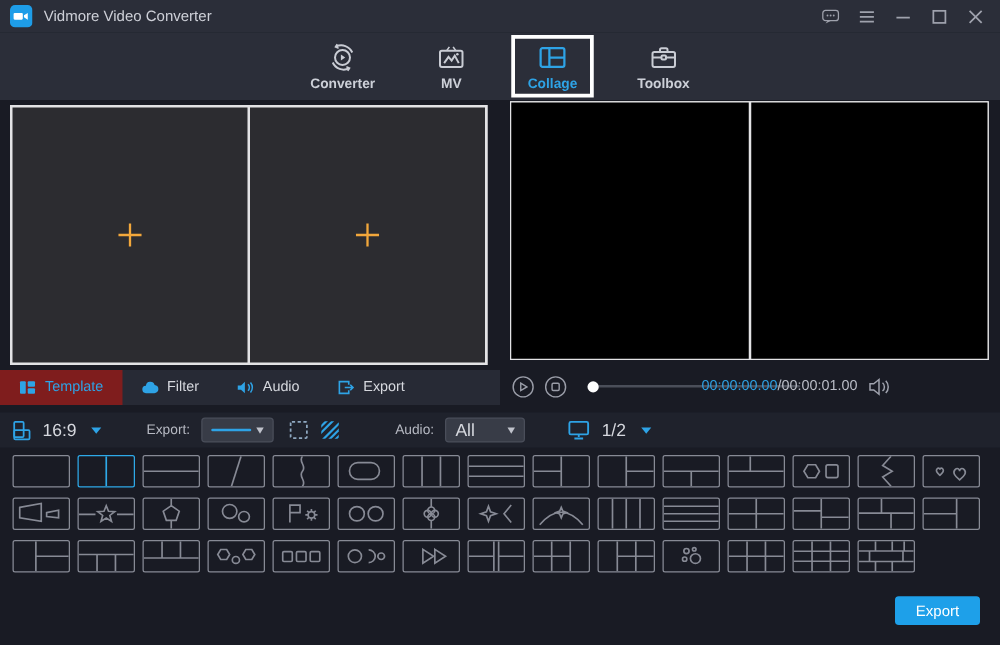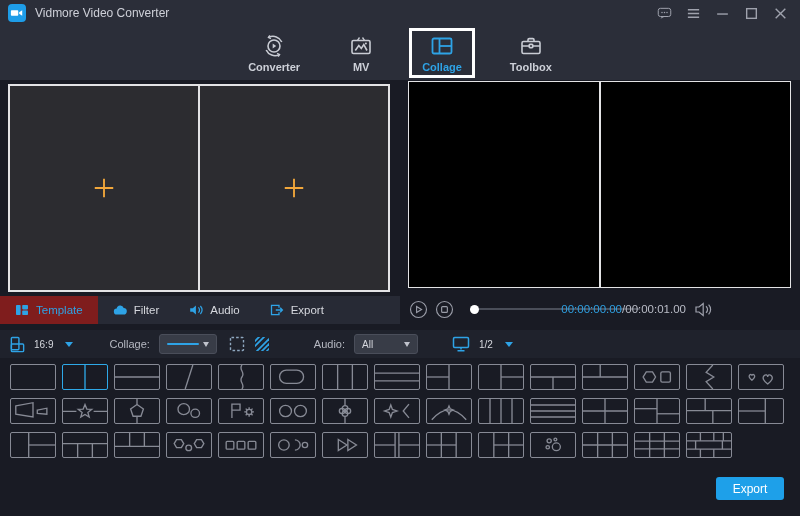--- a/index.html
+++ b/index.html
@@ -56,21 +56,21 @@
   .time .sep,.time .tot{color:#b9bcc6;}
   .vol{position:absolute;right:14px;width:20px;height:15px;color:#9fa2ad;cursor:pointer;display:flex;}
   .vol svg{width:20px;height:15px;}
   
   .toolbar{position:absolute;left:0;top:330px;width:800px;height:28px;background:#1f222c;
     display:flex;align-items:center;padding:0 8px;box-sizing:border-box;}
   .t-ico{display:flex;align-items:center;justify-content:center;cursor:pointer;}
   .aspect-ico{width:18px;height:18px;color:#2ea3e6;}
   .aspect-ico svg{width:17px;height:17px;}
   .t-label{font-size:11px;color:#b6b9c2;}
-  .t-value{font-size:10px;color:#d6d8de;}
+  .t-value{font-size:14px;color:#d6d8de;}
   .caret{width:0;height:0;border-left:4px solid transparent;border-right:4px solid transparent;
     border-top:5px solid #2ea3e6;cursor:pointer;}
   .caret.gray{border-top-color:#c0c3cc;border-left-width:3.5px;border-right-width:3.5px;}
   .select-box{height:20px;background:#383c47;border:1px solid #4a4e5a;border-radius:3px;
     display:flex;align-items:center;justify-content:space-between;padding:0 7px;cursor:pointer;box-sizing:border-box;}
   .border-line{width:32px;height:2px;background:#2ea3e6;border-radius:1px;}
   .dash-ico{width:16px;height:16px;color:#8fa8c0;}
   .dash-ico svg{width:16px;height:16px;}
   .hatch-ico{width:16px;height:16px;color:#2ea3e6;}
   .hatch-ico svg{width:16px;height:16px;}
@@ -271,21 +271,21 @@
 <div class="toolbar">
   <span class="t-ico aspect-ico">
     <svg viewBox="0 0 18 18" fill="none" stroke="currentColor" stroke-width="1.5">
       <rect x="2.5" y="1.5" width="8" height="13" rx="1"></rect>
         <rect x="2.5" y="8.5" width="13" height="8" rx="1"></rect>
       </svg>
   </span>
   <span class="t-value" style="margin-left:8px;">16:9</span>
   <span class="caret" style="margin-left:12px;"></span>
 
-  <span class="t-label" style="margin-left:36px;">Collage:</span>
+  <span class="t-label" style="margin-left:36px;">Export:</span>
   <div class="select-box" style="width:58px;margin-left:9px;">
     <span class="border-line"></span>
     <span class="caret gray"></span>
   </div>
   <span class="t-ico dash-ico" style="margin-left:12px;">
     <svg viewBox="0 0 16 16" fill="none" stroke="currentColor" stroke-width="1.4">
       <rect x="1.5" y="1.5" width="13" height="13" rx="1" stroke-dasharray="2.6 2"></rect>
       </svg>
   </span>
   <span class="t-ico hatch-ico" style="margin-left:9px;">

